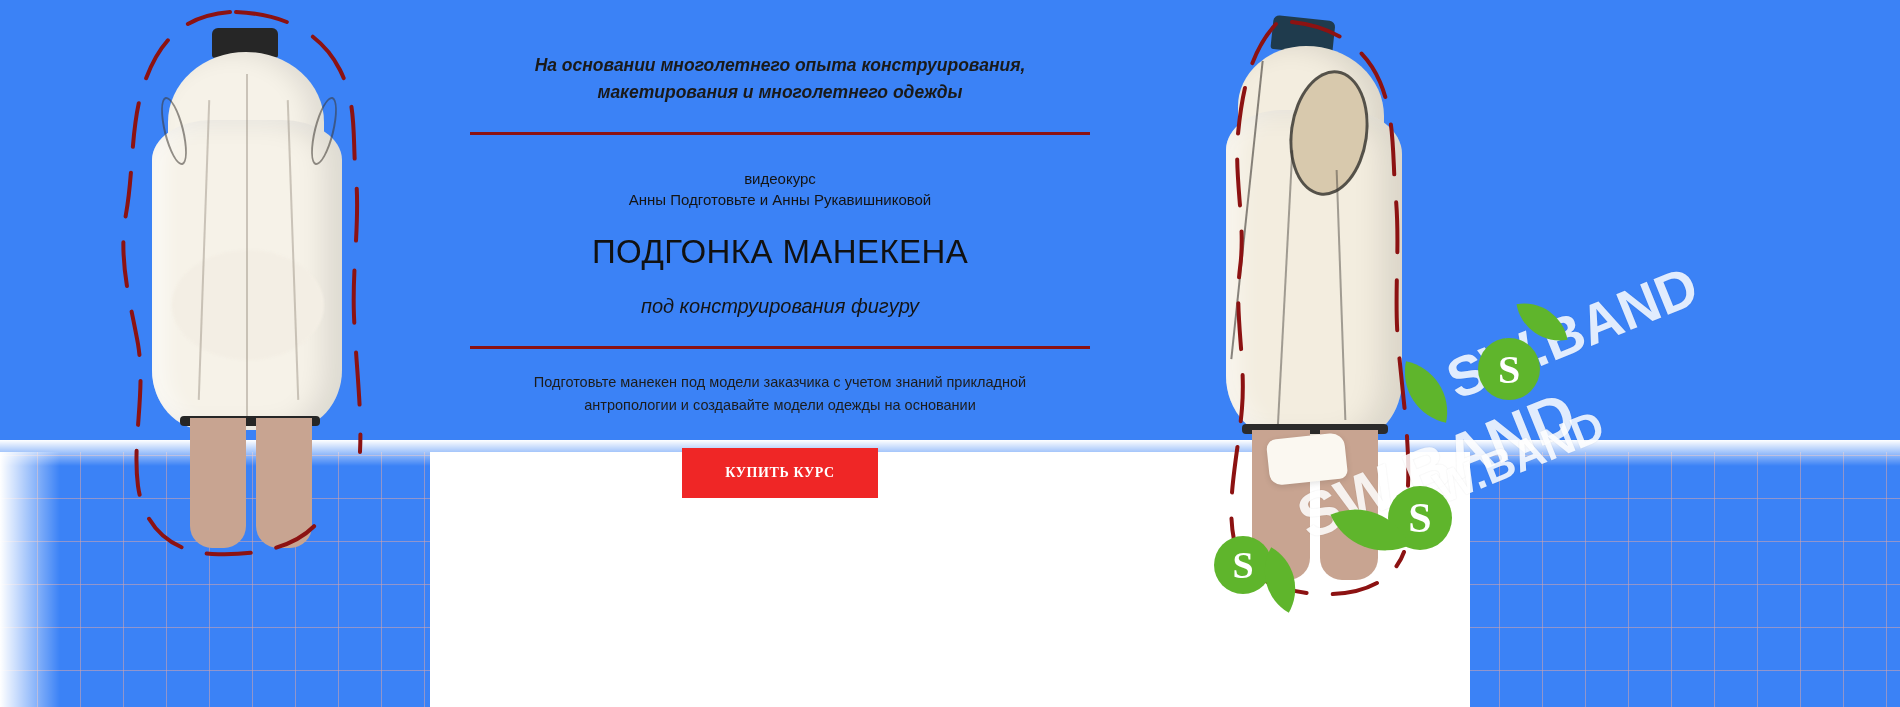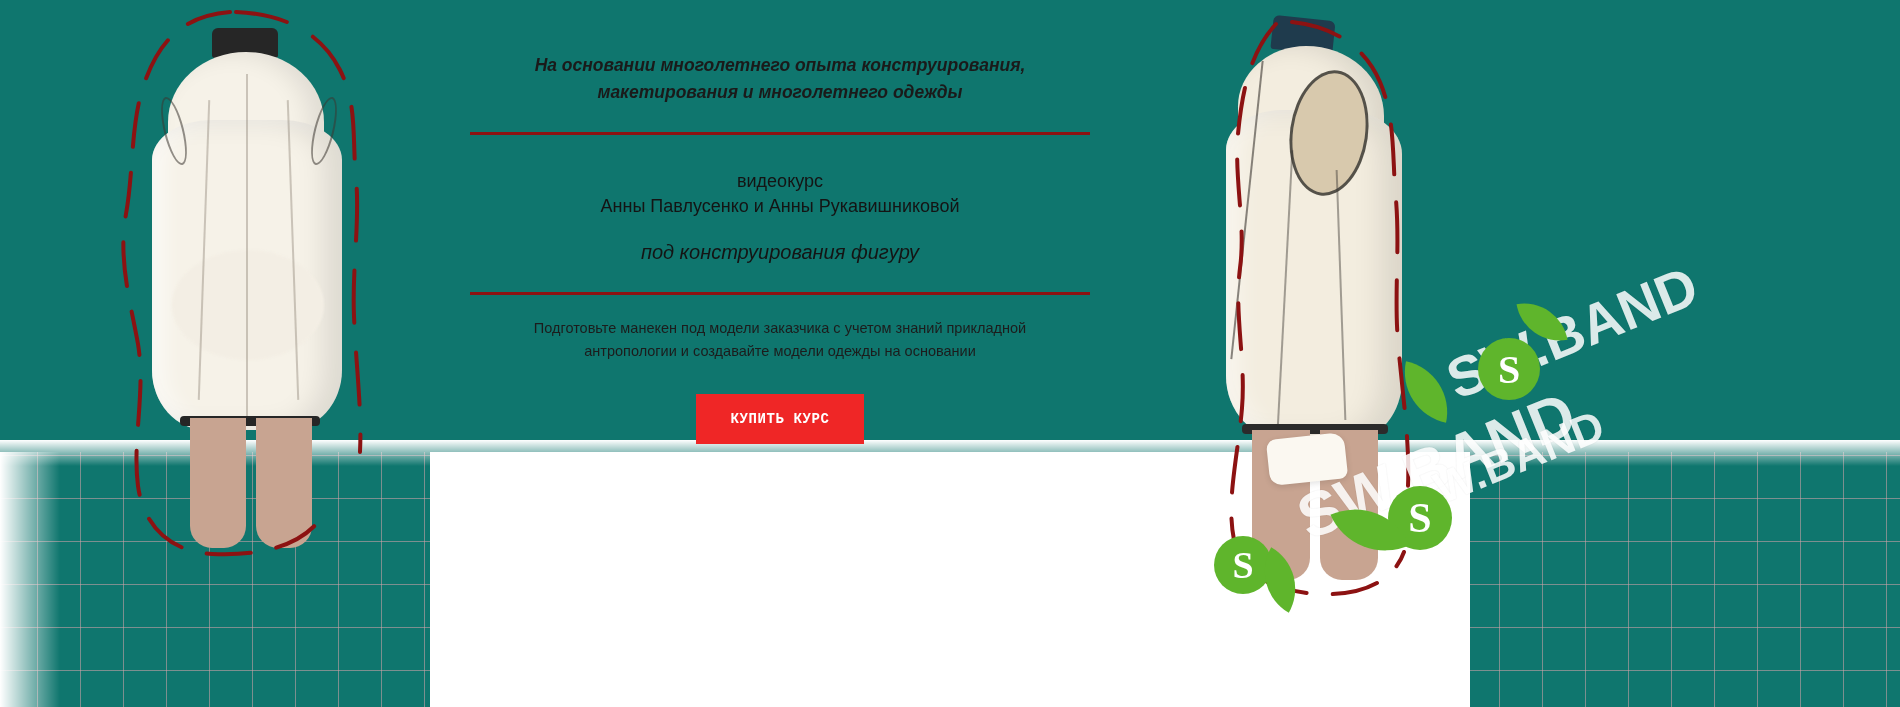--- a/index.html
+++ b/index.html
@@ -10,21 +10,21 @@
   body {
     font-family: "Liberation Sans", sans-serif;
     -webkit-font-smoothing: antialiased;
   }
 
   .page {
     position: relative;
     width: 1900px;
     height: 707px;
     overflow: hidden;
-    background: #0f766e;
+    background: #3b82f6;
   }
 
   
   .grid-band {
     position: absolute;
     left: 0;
     top: 452px;
     width: 1900px;
     height: 255px;
     background-image:
@@ -193,21 +193,21 @@
   .rule {
     height: 3px;
     background: #8c1212;
     width: 100%;
     margin: 0;
   }
   .rule.top { margin-bottom: 34px; }
   .rule.bottom { margin-top: 28px; }
 
   .course-kicker {
-    font-size: 18px;
+    font-size: 15px;
     line-height: 1.38;
     color: #141414;
     margin: 0 0 22px 0;
   }
   .course-title {
     font-size: 33px;
     letter-spacing: 0.4px;
     color: #111111;
     margin: 0 0 24px 0;
     font-weight: 400;
@@ -228,30 +228,30 @@
   }
   .cta-wrap {
     margin-top: 30px;
     display: flex;
     justify-content: center;
   }
   .cta {
     display: inline-flex;
     align-items: center;
     justify-content: center;
-    width: 168px;
+    width: 196px;
     height: 50px;
     background: #ef2626;
     color: #ffffff;
     font-size: 14px;
     font-weight: bold;
     letter-spacing: 0.6px;
     border: none;
     cursor: pointer;
-    font-family: Liberation Mono, monospace;
+    font-family: Liberation Serif, serif;
   }
 
   
   .wm {
     position: absolute;
     pointer-events: none;
     opacity: 0.85;
     user-select: none;
   }
   .wm-text {
@@ -351,23 +351,24 @@
 
     <p class="lead">
       <span>На основании многолетнего опыта конструирования,</span><br>
       <span>макетирования и многолетнего одежды</span>
     </p>
 
     <div class="rule top"></div>
 
     <p class="course-kicker">
       <span>видеокурс</span><br>
-      <span>Анны Павлусенко и Анны Рукавишниковой</span>
+      <span>Анны Подготовьте и Анны Рукавишниковой</span>
     </p>
 
+    <h1 class="course-title">ПОДГОНКА МАНЕКЕНА</h1>
 
     <p class="course-sub">под конструирования фигуру</p>
 
     <div class="rule bottom"></div>
 
     <p class="desc">
       <span>Подготовьте манекен под модели заказчика с учетом знаний прикладной</span><br>
       <span>антропологии и создавайте модели одежды на основании</span>
     </p>
 

